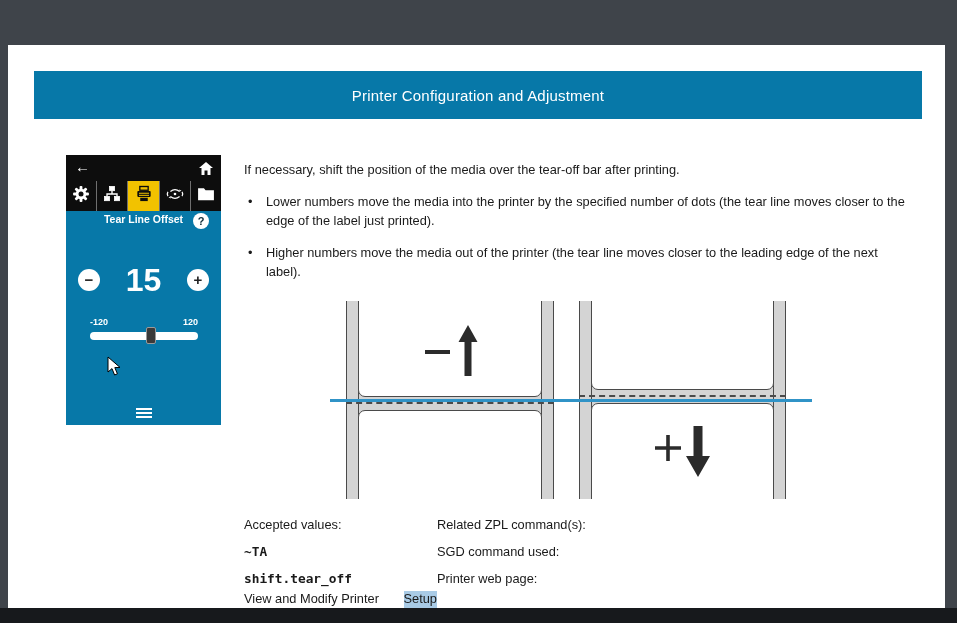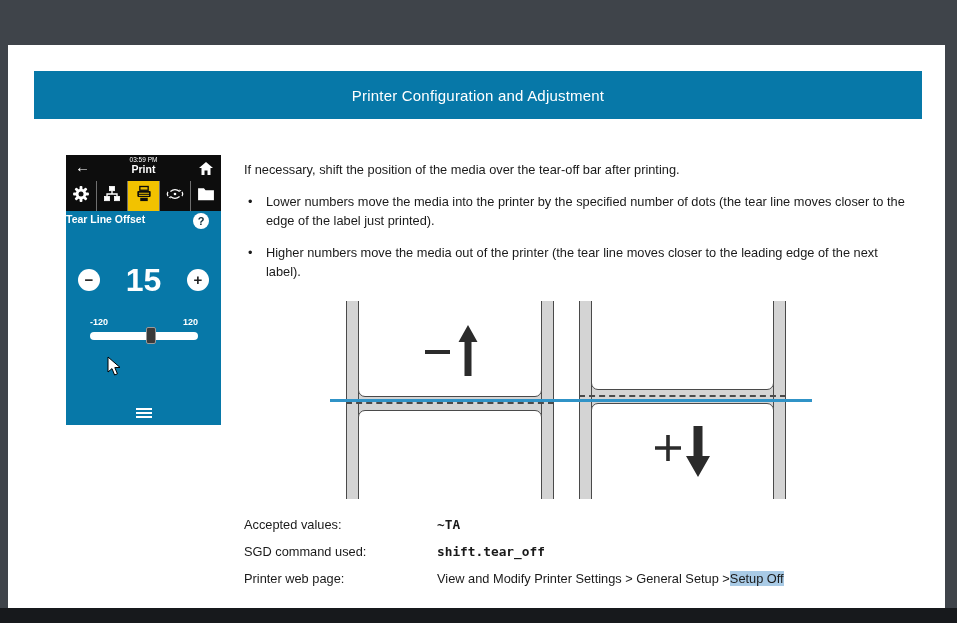--- a/index.html
+++ b/index.html
@@ -45,21 +45,21 @@
     display:flex;
   }
   .nav-cell {
     flex:1; display:flex; align-items:center; justify-content:center;
     border-right:1px solid #6f6f6f;
   }
   .nav-cell:last-child { border-right:none; }
   .nav-cell.active { background:#f2c200; }
   .scr-setting-row { position:absolute; left:0; right:0; top:58px; height:18px; }
   .scr-setting-name {
-    position:absolute; left:0; right:0; text-align:left;
+    position:absolute; left:0; right:0; text-align:center;
     color:#fff; font-weight:bold; font-size:10.5px;
   }
   .help-badge {
     position:absolute; right:12px; top:0px; width:16px; height:16px; border-radius:50%;
     background:#fff; color:#0d2a36; font-size:11px; font-weight:bold;
     display:flex; align-items:center; justify-content:center;
   }
   .scr-value-row {
     position:absolute; left:0; right:0; top:100px; height:50px;
     display:flex; align-items:center; justify-content:space-between; padding:0 12px;
@@ -130,24 +130,20 @@
 <div class="page">
 
   <div class="banner">
     <span>Printer Configuration and Adjustment</span>
   </div>
 
   <div class="screen">
 
     <div class="scr-status">
       <span class="scr-back">←</span>
-      <span class="scr-mid">
-        <span class="scr-time" style="display:block">03:59 PM</span>
-        <span class="scr-title" style="display:block">Print</span>
-      </span>
       <span class="scr-home">
         <svg width="14" height="13" viewBox="0 0 14 13">
             <path d="M7 0 L14 6 H11.5 V13 H8.5 V8.5 H5.5 V13 H2.5 V6 H0 Z" fill="#fff"></path>
           </svg>
       </span>
     </div>
 
     <div class="scr-nav">
       <div class="nav-cell">
         <span>
@@ -290,20 +286,21 @@
 
       <path d="M325 147 H351 M338 134 V160" stroke="#2b2b2b" stroke-width="3.6"></path>
 
       <path d="M363.5 125 L372.5 125 L372.5 155 L380 155 L368 176 L356 155 L363.5 155 Z" fill="#2b2b2b"></path>
     </svg>
   </div>
 
   <div class="spec">
     <div>Accepted values:</div>
 
+    <div>Related ZPL command(s):</div>
     <div class="mono-val">~TA</div>
 
     <div>SGD command used:</div>
     <div class="mono-val">shift.tear_off</div>
 
     <div>Printer web page:</div>
     <div>
       <span>View and Modify Printer Settings &gt; General Setup &gt; </span>
         <span class="hl">Setup Off</span>
     </div>

